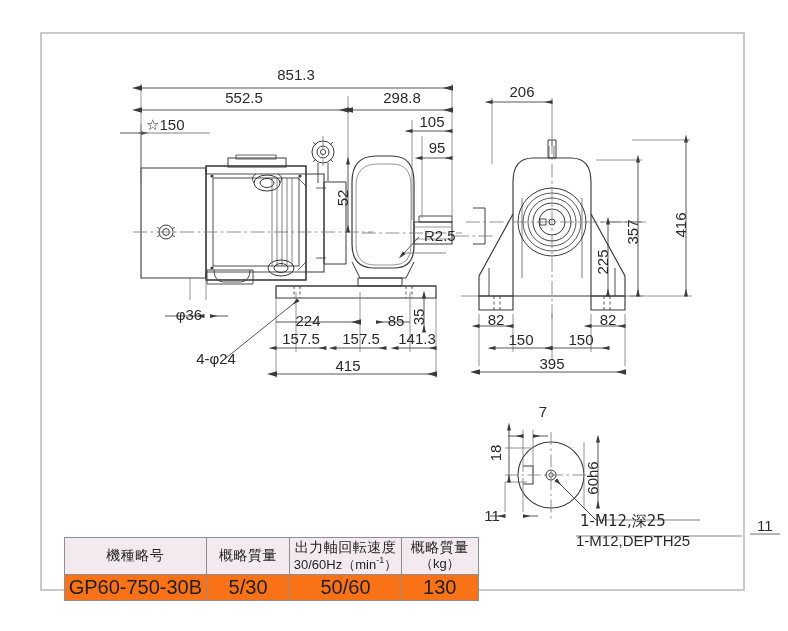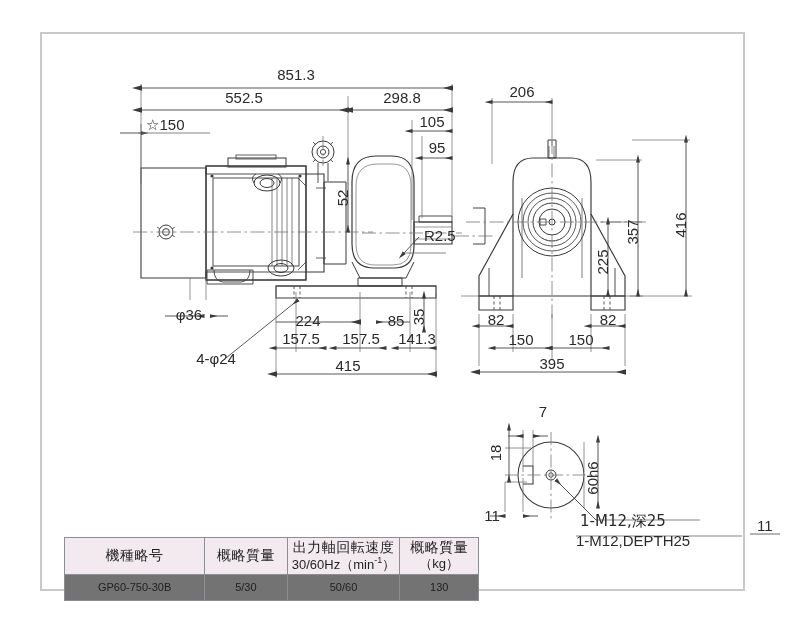--- a/index.html
+++ b/index.html
@@ -10,21 +10,21 @@
          border:2px solid #c9c9c9;box-sizing:border-box;background:#fff;}
   svg{position:absolute;left:0;top:0;}
   .dimtxt{font-family:"Liberation Sans","DejaVu Sans",sans-serif;font-size:15px;fill:#2a2a2a;}
   .cjk{font-family:"DejaVu Sans",sans-serif;}
   
   #spec{position:absolute;left:64px;top:537px;width:415px;border-collapse:collapse;
         background:#fff;}
   #spec td,#spec th{border:1px solid #8d8d92;text-align:center;color:#1f1f1f;
         font-size:14px;padding:1px 2px;line-height:1.12;font-weight:normal;}
   #spec thead th{background:#f3eaf0;height:34px;}
-  #spec tbody td{background:#737373;height:23px;font-size:11px;margin-top:35px;}
+  #spec tbody td{background:#f97316;height:23px;font-size:20px;margin-top:35px;}
   .hdr-cjk{font-family:"DejaVu Sans",sans-serif;font-size:14px;letter-spacing:.5px;}
   .hdr-sub{font-family:"Liberation Sans",sans-serif;font-size:13px;}
   .sup{font-size:9px;vertical-align:super;}
 </style>
 </head>
 <body>
 
 <div id="sheet">
 
   <div id="frame"></div>

